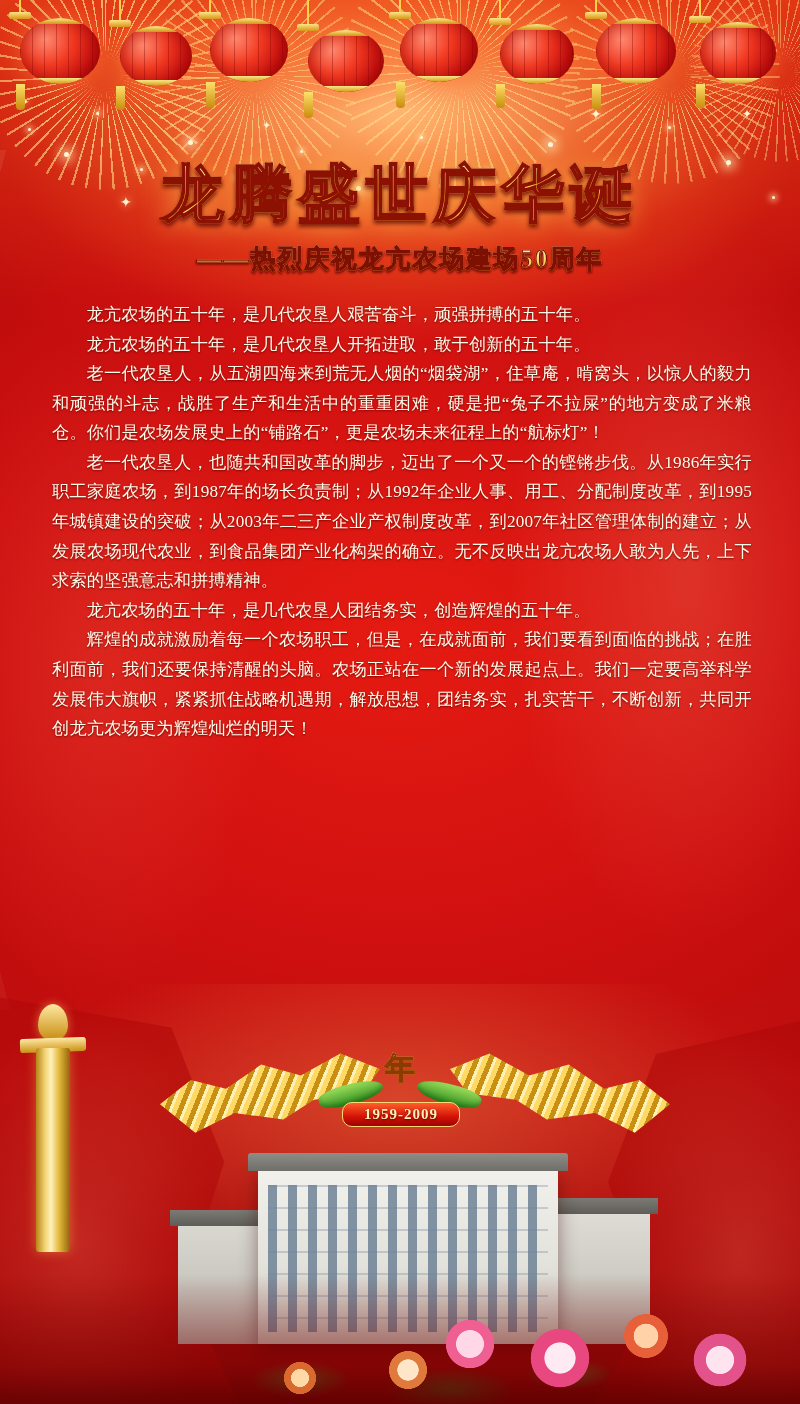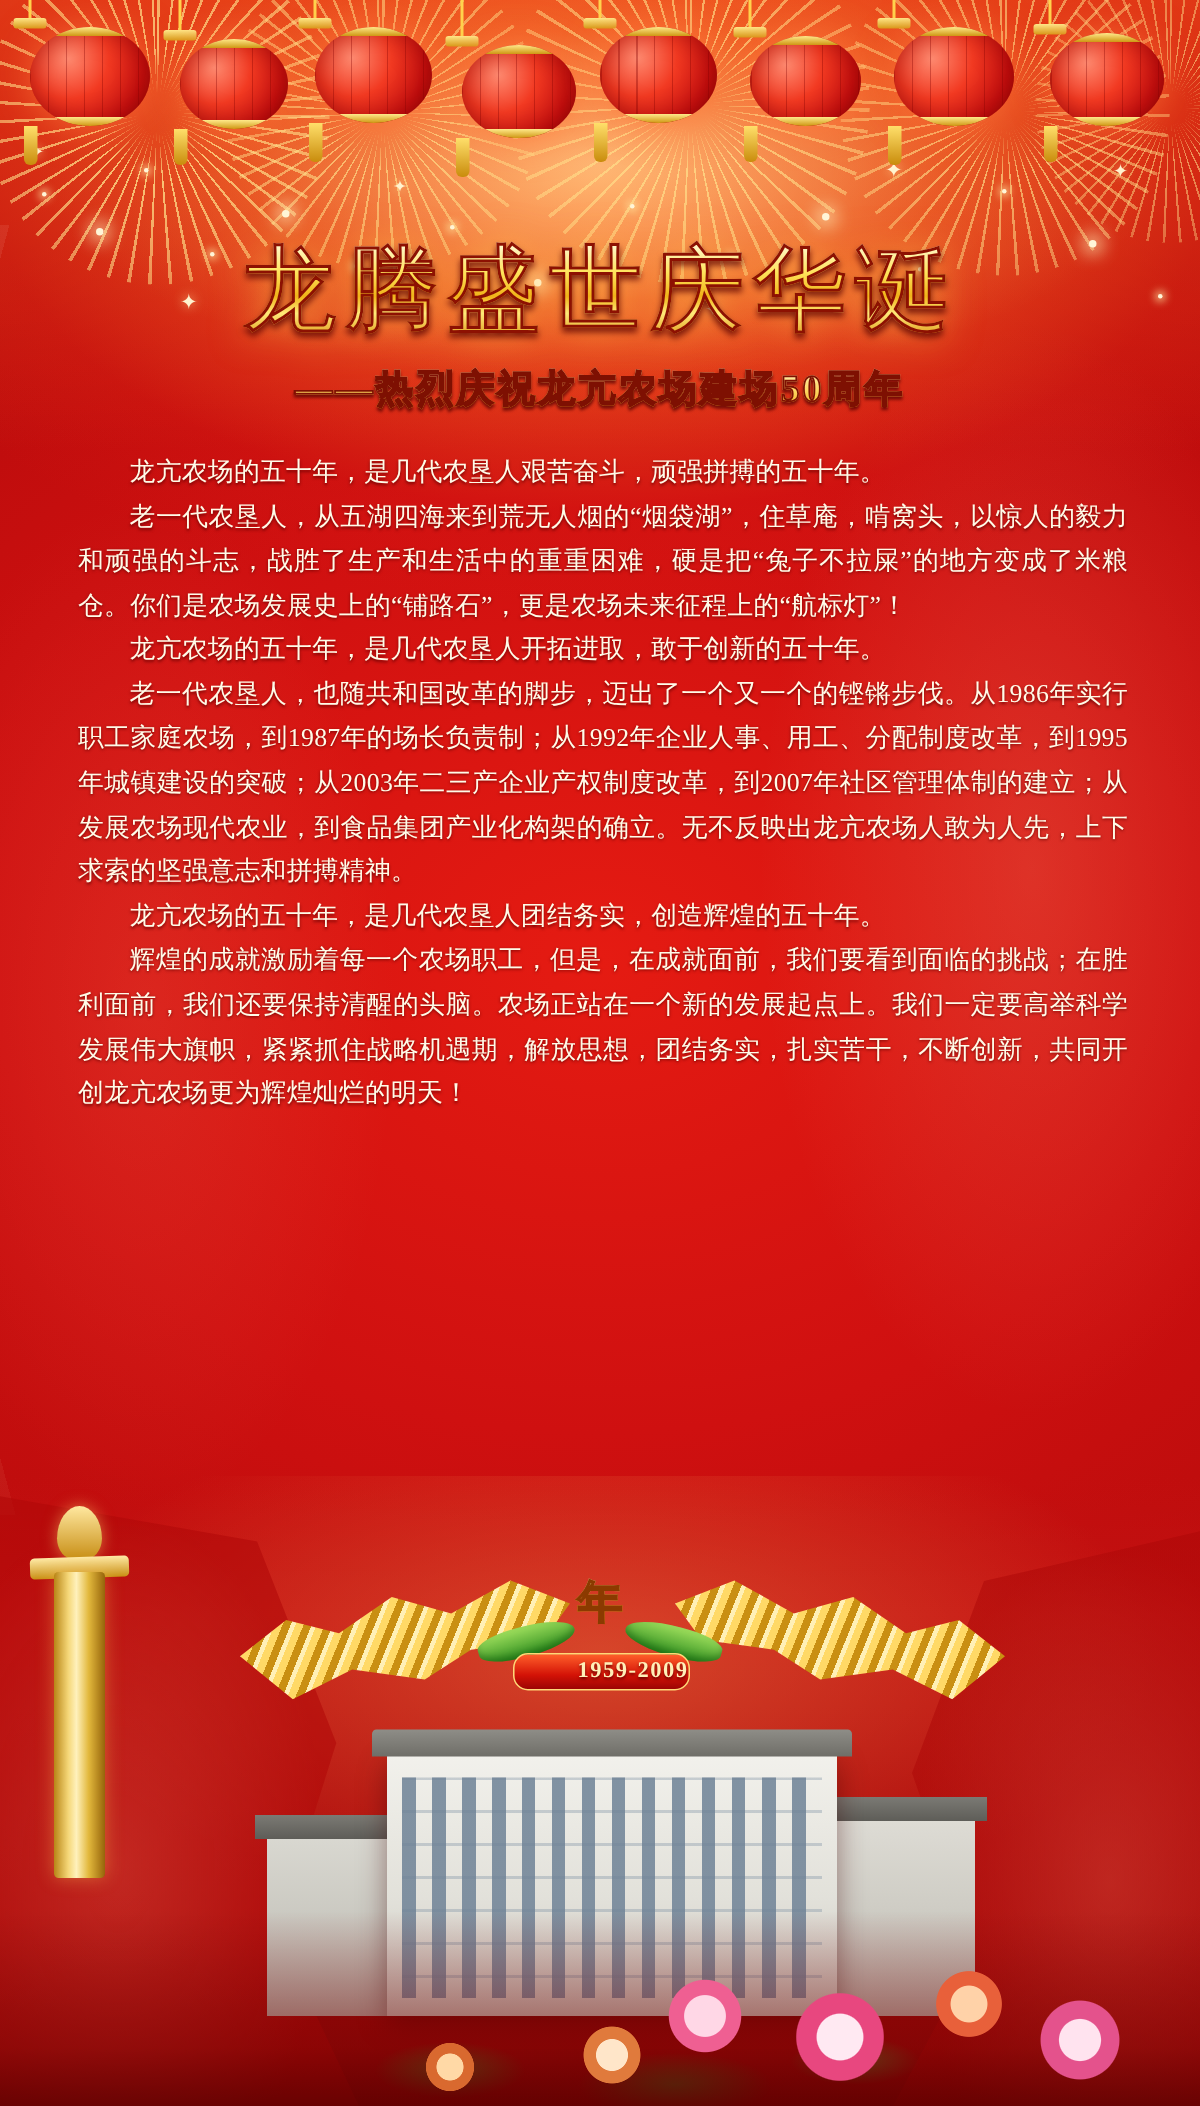--- a/index.html
+++ b/index.html
@@ -110,21 +110,21 @@
   }
 
   
   .title-wrap {
     position: absolute; top: 160px; left: 0; right: 0;
     text-align: center;
   }
   .main-title {
     font-family: "Liberation Serif", "DejaVu Serif", serif;
     font-size: 62px;
-    font-weight: normal;
+    font-weight: bold;
     letter-spacing: 6px;
     line-height: 1.1;
     background: linear-gradient(180deg, #fffbe0 0%, #ffe35a 32%, #f0b318 55%, #ffe978 72%, #d98b08 100%);
     -webkit-background-clip: text;
     background-clip: text;
     color: transparent;
     -webkit-text-stroke: 2px #8d1102;
     paint-order: stroke fill;
     filter: drop-shadow(0 3px 2px rgba(90,0,0,0.75)) drop-shadow(0 0 12px rgba(255,200,80,0.55));
     display: inline-block;
@@ -284,21 +284,20 @@
   .emblem .leaf.r { right: 2px; transform: rotate(16deg) scaleX(-1); }
   .emblem .years {
     position: absolute; left: 50%; top: 104px; margin-left: -58px; width: 116px;
     padding: 3px 0;
     font-size: 15px; font-weight: bold; letter-spacing: 1px;
     color: #fff0b8;
     background: linear-gradient(180deg, #ff5f2a, #d31206 60%, #9c0404 100%);
     border: 1px solid #ffd877;
     border-radius: 10px;
     text-shadow: 0 1px 2px rgba(90,0,0,0.9);
-    text-align: right;
   }
   .flowers {
     position: absolute; left: 0; right: 0; bottom: 0; height: 130px;
     background:
       radial-gradient(circle 34px at 470px 70px, #ffd7e6 0 40%, #ef5f92 42% 70%, rgba(200,20,70,0) 72%),
       radial-gradient(circle 40px at 560px 84px, #ffe9f2 0 38%, #e8477f 40% 72%, rgba(200,20,70,0) 74%),
       radial-gradient(circle 30px at 646px 62px, #ffd2a8 0 40%, #e8603a 42% 72%, rgba(200,20,70,0) 74%),
       radial-gradient(circle 36px at 720px 86px, #ffe3ef 0 38%, #e4528c 40% 72%, rgba(200,20,70,0) 74%),
       radial-gradient(circle 26px at 408px 96px, #ffe6c9 0 40%, #e07a3c 42% 72%, rgba(200,20,70,0) 74%),
       radial-gradient(circle 22px at 300px 104px, #ffd9a6 0 40%, #d9692f 42% 72%, rgba(200,20,70,0) 74%),
@@ -427,22 +426,22 @@
     </div>
   </div>
 
   <div class="title-wrap">
     <div class="main-title">龙腾盛世庆华诞</div>
     <div class="sub-title">——热烈庆祝龙亢农场建场50周年</div>
   </div>
 
   <div class="body-copy">
     <p>龙亢农场的五十年，是几代农垦人艰苦奋斗，顽强拼搏的五十年。</p>
+    <p>龙亢农场的五十年，是几代农垦人开拓进取，敢于创新的五十年。</p>
     <p>老一代农垦人，从五湖四海来到荒无人烟的“烟袋湖”，住草庵，啃窝头，以惊人的毅力和顽强的斗志，战胜了生产和生活中的重重困难，硬是把“兔子不拉屎”的地方变成了米粮仓。你们是农场发展史上的“铺路石”，更是农场未来征程上的“航标灯”！</p>
-    <p>龙亢农场的五十年，是几代农垦人开拓进取，敢于创新的五十年。</p>
     <p>老一代农垦人，也随共和国改革的脚步，迈出了一个又一个的铿锵步伐。从1986年实行职工家庭农场，到1987年的场长负责制；从1992年企业人事、用工、分配制度改革，到1995年城镇建设的突破；从2003年二三产企业产权制度改革，到2007年社区管理体制的建立；从发展农场现代农业，到食品集团产业化构架的确立。无不反映出龙亢农场人敢为人先，上下求索的坚强意志和拼搏精神。</p>
     <p>龙亢农场的五十年，是几代农垦人团结务实，创造辉煌的五十年。</p>
     <p>辉煌的成就激励着每一个农场职工，但是，在成就面前，我们要看到面临的挑战；在胜利面前，我们还要保持清醒的头脑。农场正站在一个新的发展起点上。我们一定要高举科学发展伟大旗帜，紧紧抓住战略机遇期，解放思想，团结务实，扎实苦干，不断创新，共同开创龙亢农场更为辉煌灿烂的明天！</p>
   </div>
 
   <div class="scene">
     <div class="scene-bg"></div>
     <div class="silk-left"></div>
     <div class="silk-right"></div>
 

